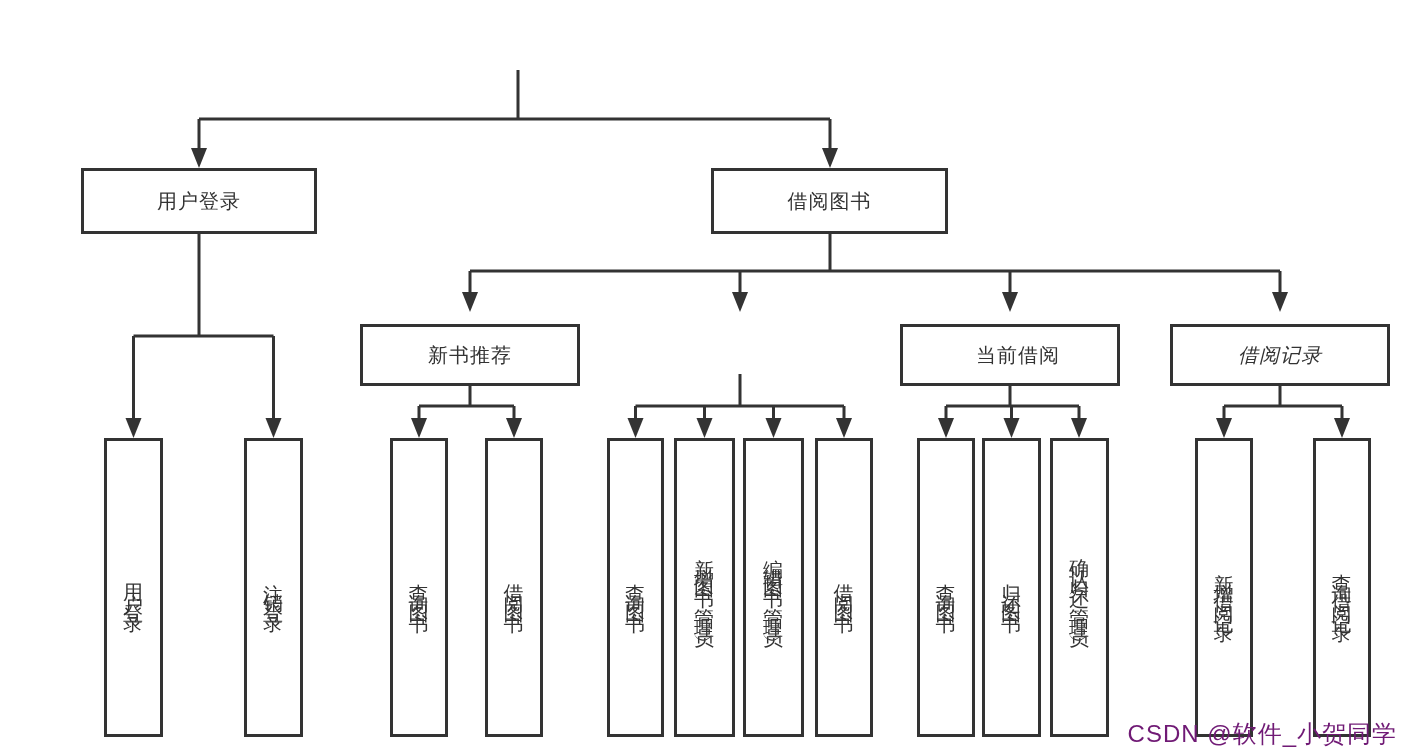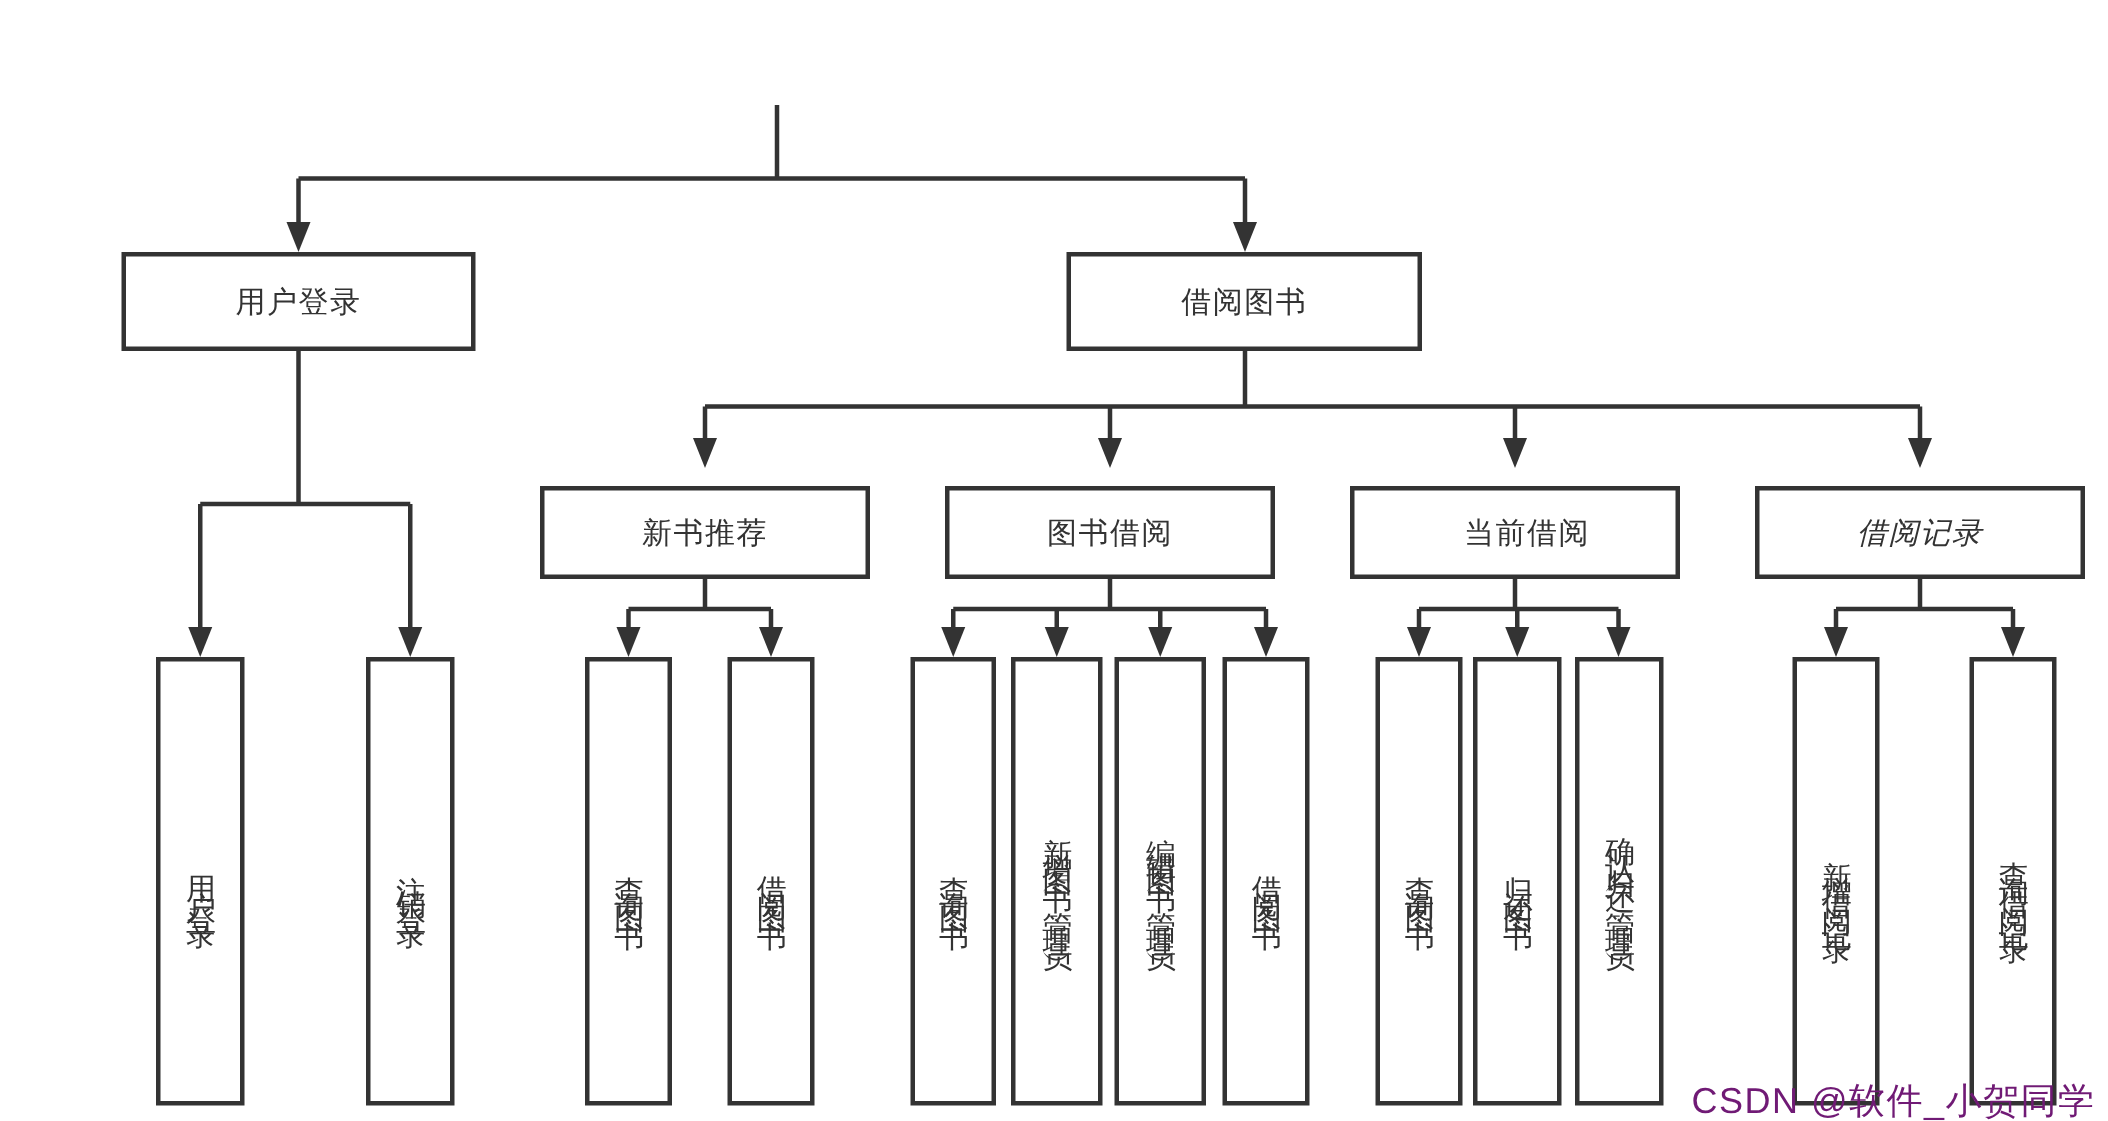--- a/index.html
+++ b/index.html
@@ -110,21 +110,20 @@
       <polygon points="1216,418 1232,418 1224,438"></polygon>
       <polygon points="1334,418 1350,418 1342,438"></polygon>
     </g>
   </svg>
 
 
   <div class="node lvl2" id="n-user">用户登录</div>
   <div class="node lvl2" id="n-mgmt">借阅图书</div>
 
   <div class="node lvl3" id="n-recommend">新书推荐</div>
-  <div class="node lvl3" id="n-borrow">图书借阅</div>
   <div class="node lvl3" id="n-current">当前借阅</div>
   <div class="node lvl3" id="n-records">借阅记录</div>
 
   <div class="node leaf" id="lf-a1">
     <span>用户登录</span>
   </div>
   <div class="node leaf" id="lf-a2">
     <span>注销登录</span>
   </div>
 

